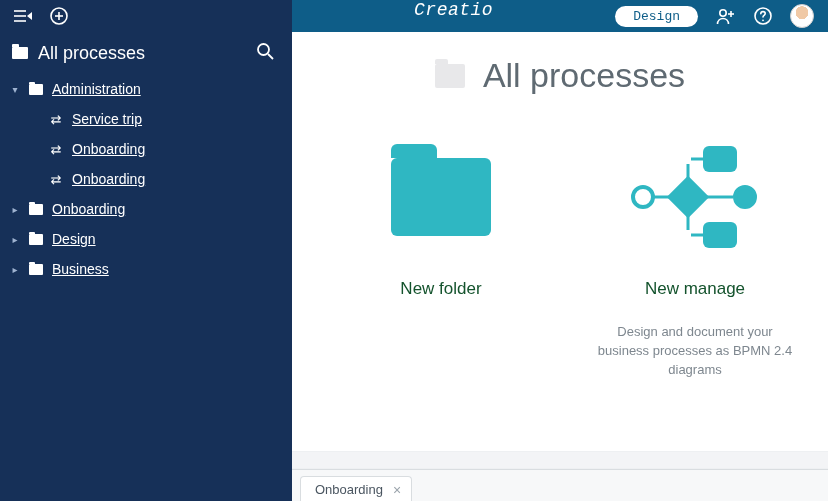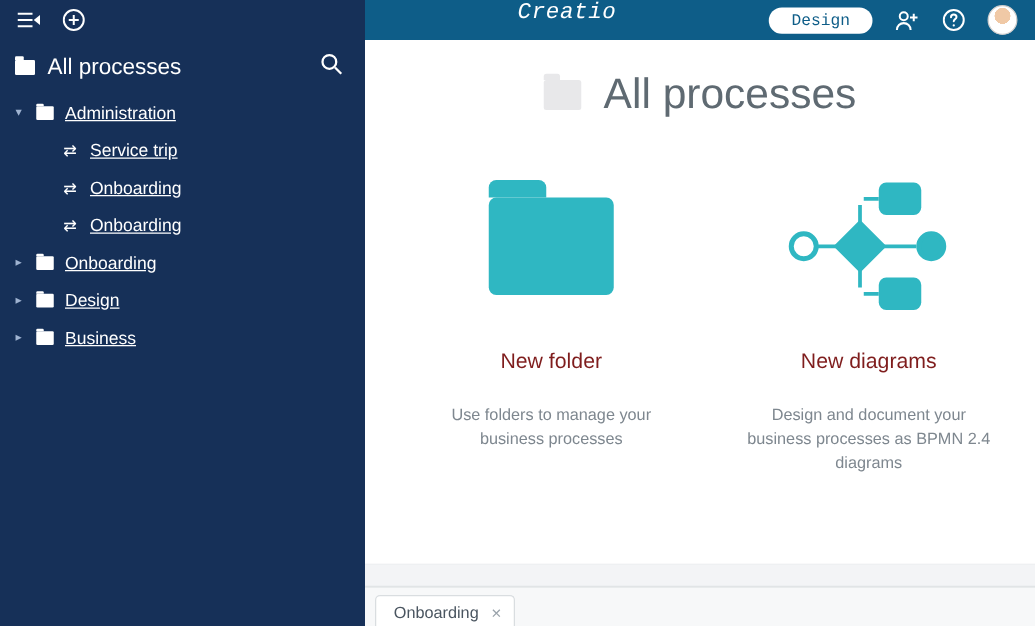--- a/index.html
+++ b/index.html
@@ -33,21 +33,21 @@
   .tb-right svg { display:block; }
   .avatar { width:24px; height:24px; border-radius:50%; background:radial-gradient(circle at 50% 35%, #f0c9a6 0 35%, #fff 36% 100%); border:1px solid #ccc; background-color:#fff; }
   .content { flex:1; overflow:hidden; position:relative; }
   .page-head { display:flex; align-items:center; justify-content:center; gap:18px; padding:24px 0 8px; color:#64686e; }
   .page-head .big-folder { width:30px; height:24px; background:#e8e8ea; border-radius:2px; position:relative; }
   .page-head .big-folder::before { content:""; position:absolute; top:-5px; left:0; width:13px; height:5px; background:#e8e8ea; border-radius:2px 2px 0 0; }
   .page-title { font-size:34px; font-weight:300; color:#5f6a72; }
   .cards { display:flex; gap:40px; padding:34px 0 0 42px; }
   .card { width:214px; text-align:center; flex-shrink:0; }
   .card-ico { height:120px; display:flex; align-items:center; justify-content:center; }
-  .card-title { font-size:17px; color:#7f1d1d; margin-top:22px; margin-bottom:24px; }
+  .card-title { font-size:17px; color:#14532d; margin-top:22px; margin-bottom:24px; }
   .card-desc { font-size:13px; color:#7e878f; line-height:1.45; padding:0 8px; }
   
   .big-folder2 { width:100px; height:78px; background:#2fb7c2; border-radius:6px; position:relative; }
   .big-folder2::before { content:""; position:absolute; top:-14px; left:0; width:46px; height:14px; background:#2fb7c2; border-radius:6px 6px 0 0; }
   
   .tabstrip { height:32px; border-top:1px solid #d9dde0; display:flex; align-items:flex-end; background:#f7f8f9; padding-left:8px; }
   .tab { display:flex; align-items:center; gap:10px; background:#fff; border:1px solid #d9dde0; border-bottom:none; padding:5px 10px 5px 14px; font-size:13px; color:#4a5560; border-radius:4px 4px 0 0; position:relative; top:1px; }
   .tab .x { color:#9aa3ab; cursor:pointer; font-size:14px; line-height:1; }
   .thin-divider { height:18px; background:#f3f4f6; border-top:1px solid #eef0f2; border-bottom:1px solid #eef0f2; }
 </style>
@@ -178,41 +178,40 @@
         <span class="big-folder"></span>
         <h1 class="page-title">All processes</h1>
       </div>
       <div class="cards">
 
         <div class="card">
           <div class="card-ico">
             <span class="big-folder2"></span>
           </div>
           <div class="card-title">New folder</div>
-          <div class="card-desc">Use folders to manage your business processes</div>
         </div>
 
         <div class="card">
           <div class="card-ico">
             <svg width="140" height="110" viewBox="0 0 140 110">
               <circle cx="18" cy="55" r="10" fill="none" stroke="#2fb7c2" stroke-width="4"></circle>
               <line x1="28" y1="55" x2="48" y2="55" stroke="#2fb7c2" stroke-width="3"></line>
               <rect x="48" y="40" width="30" height="30" fill="#2fb7c2" transform="rotate(45 63 55)"></rect>
               <line x1="63" y1="36" x2="63" y2="22" stroke="#2fb7c2" stroke-width="3"></line>
               <rect x="78" y="4" width="34" height="26" rx="6" fill="#2fb7c2"></rect>
               <line x1="78" y1="17" x2="66" y2="17" stroke="#2fb7c2" stroke-width="3"></line>
               <line x1="63" y1="74" x2="63" y2="88" stroke="#2fb7c2" stroke-width="3"></line>
               <rect x="78" y="80" width="34" height="26" rx="6" fill="#2fb7c2"></rect>
               <line x1="78" y1="93" x2="66" y2="93" stroke="#2fb7c2" stroke-width="3"></line>
               <line x1="82" y1="55" x2="108" y2="55" stroke="#2fb7c2" stroke-width="3"></line>
               <circle cx="120" cy="55" r="10" fill="#2fb7c2"></circle>
               <circle cx="120" cy="55" r="10" fill="none" stroke="#2fb7c2" stroke-width="4"></circle>
             </svg>
           </div>
-          <div class="card-title">New diagrams</div>
+          <div class="card-title">New manage</div>
           <div class="card-desc">Design and document your business processes as BPMN 2.4 diagrams</div>
         </div>
 
       </div>
     </div>
 
     <div class="thin-divider"></div>
     <div class="tabstrip">
       <div class="tab">
         <span>Onboarding</span>

